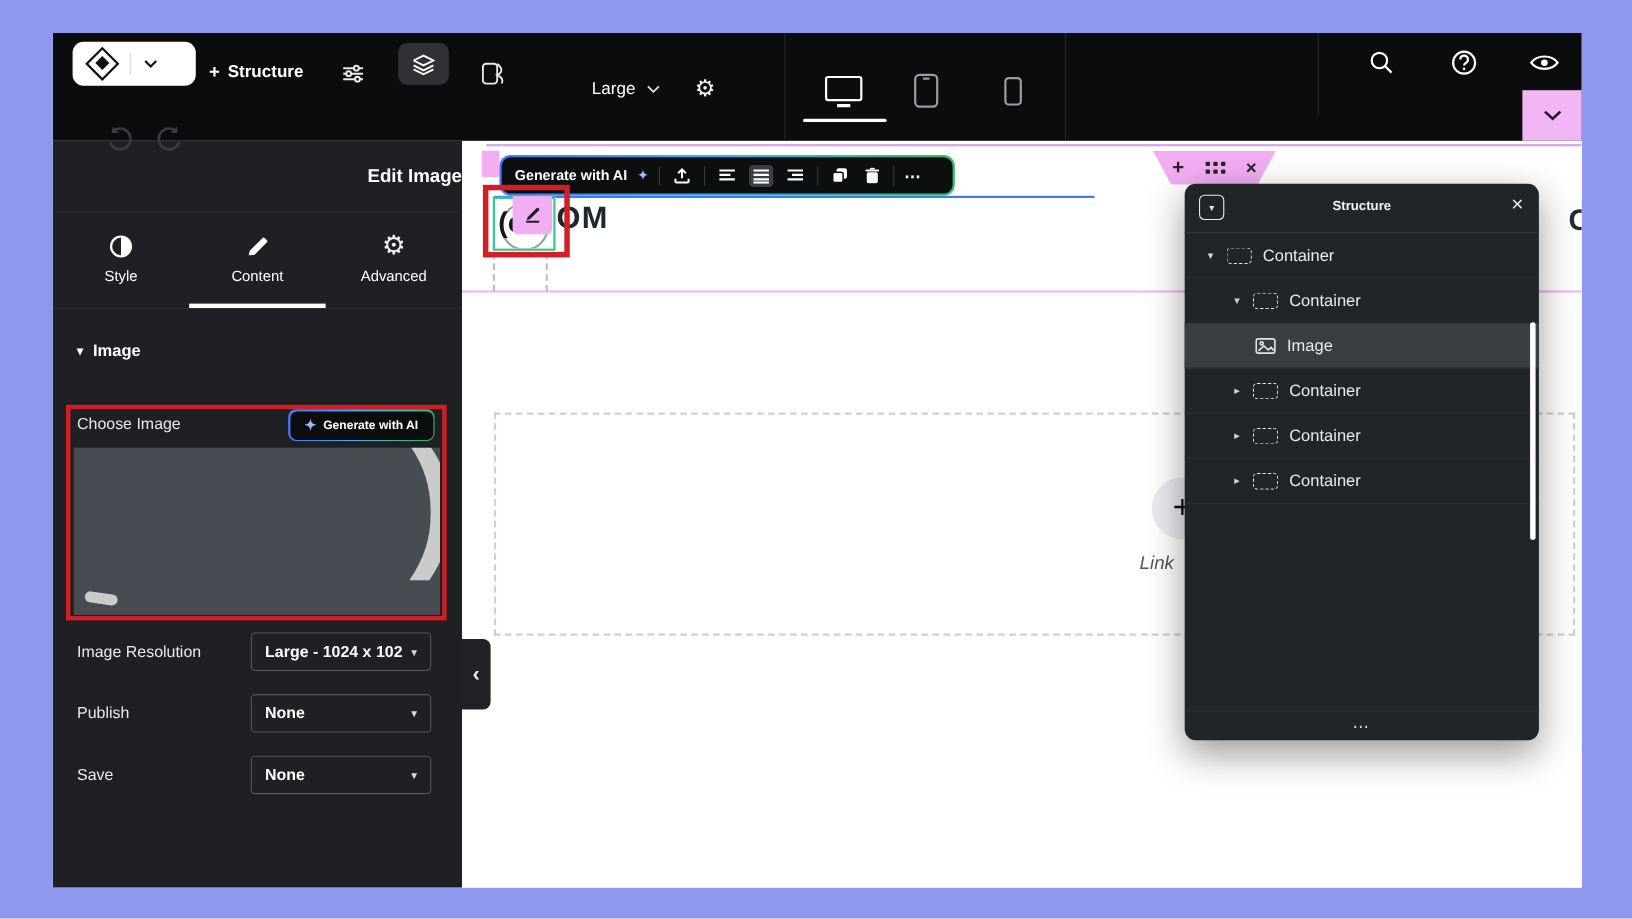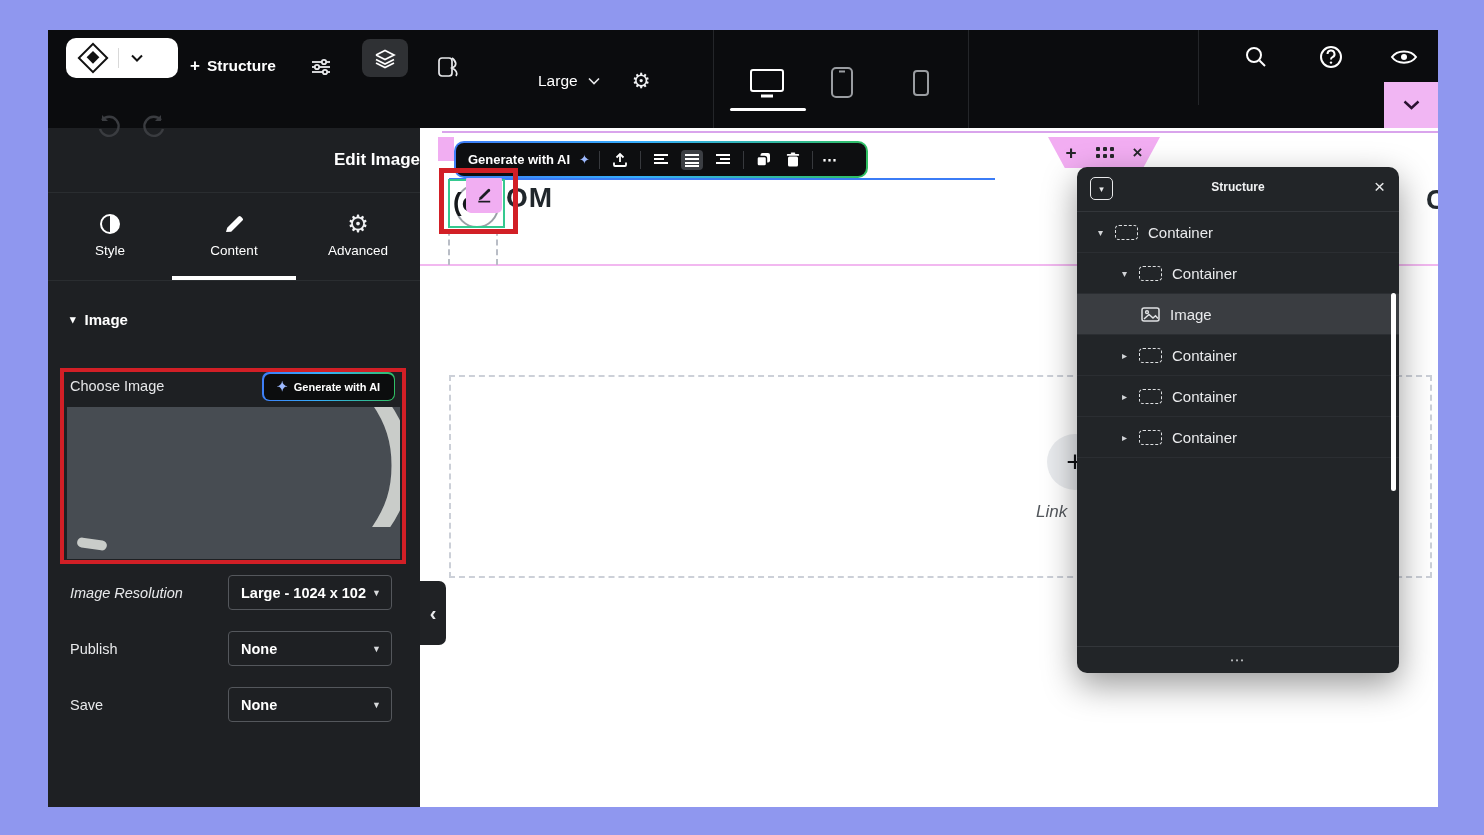--- a/index.html
+++ b/index.html
@@ -248,21 +248,21 @@
         <span class="sparkle">✦</span>
         <span>Generate with AI</span>
       </div>
     </div>
     <div class="preview">
       <span class="light">)</span>
       <span class="mark"></span>
     </div>
     <div class="red-rect" style="left:12px; top:240px; width:346px; height:196px;"></div>
 
-    <div class="field-label" style="top:457px;font-style:italic;">Image Resolution</div>
+    <div class="field-label" style="top:457px;">Image Resolution</div>
     <div class="dropdown" style="top:447px;">
       <span class="dd-val">Large - 1024 x 102</span>
       <span class="dd-arrow">▼</span>
     </div>
     <div class="field-label" style="top:513px;">Publish</div>
     <div class="dropdown" style="top:503px;">
       <span class="dd-val">None</span>
       <span class="dd-arrow">▼</span>
     </div>
     <div class="field-label" style="top:569px;">Save</div>

